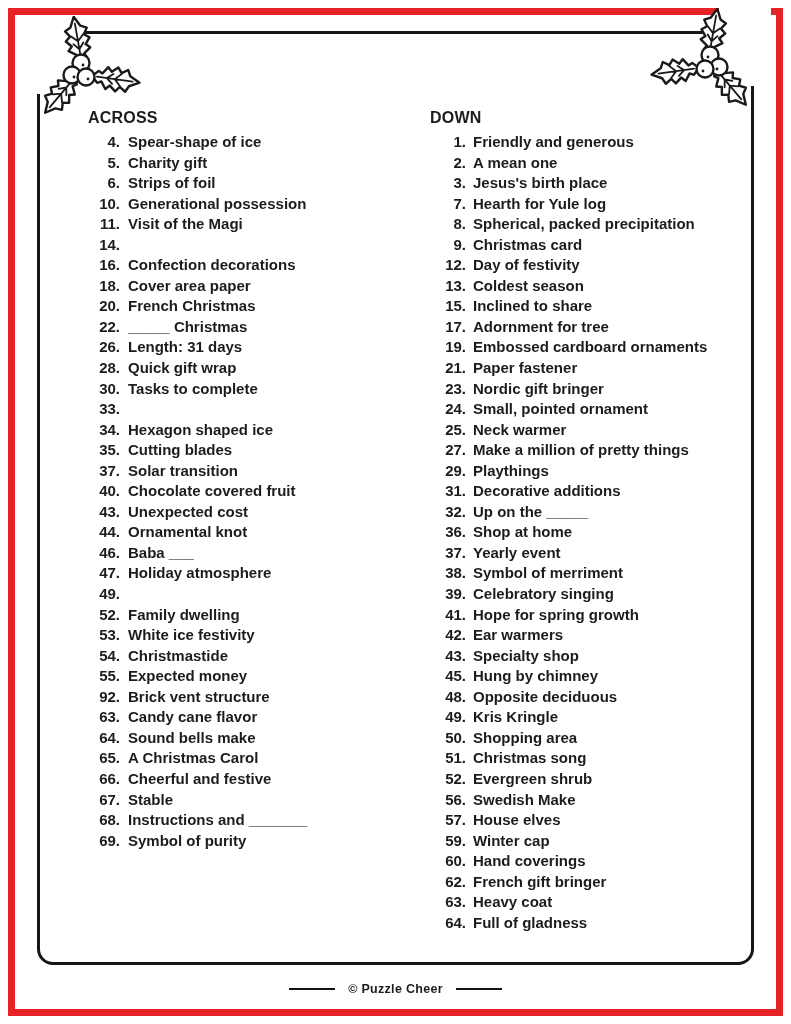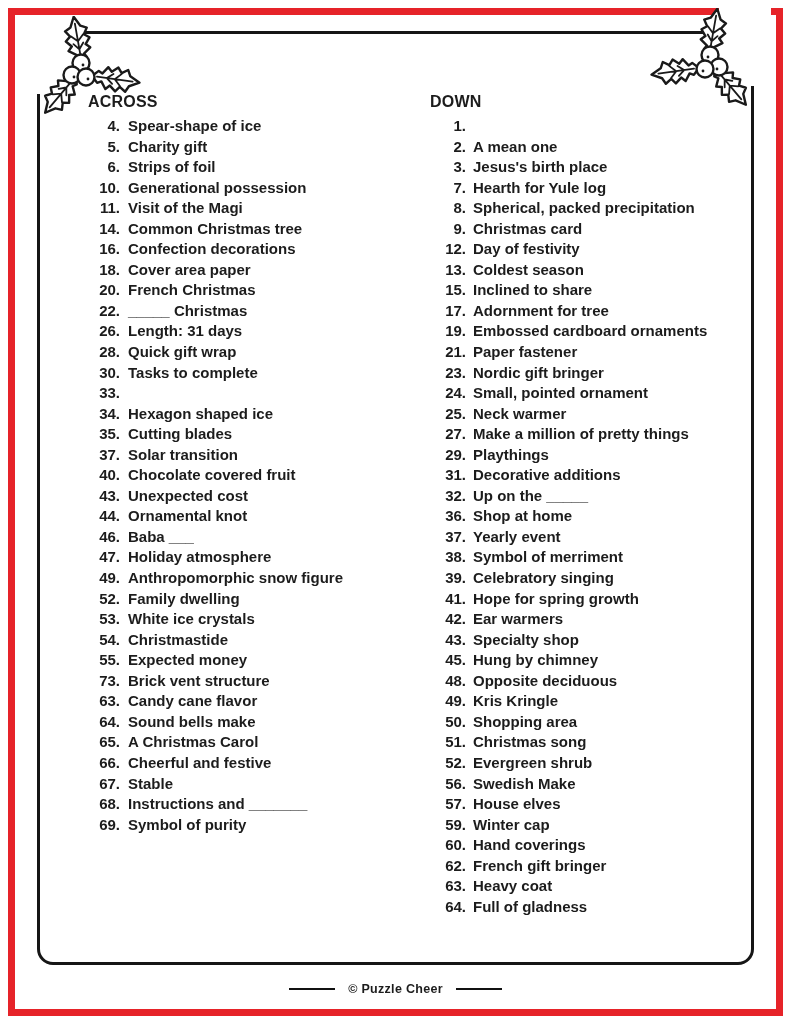--- a/index.html
+++ b/index.html
@@ -31,21 +31,21 @@
   .holly {
     position: absolute;
     width: 130px; height: 105px;
   }
   .holly-left  { left: 20px; top: 16px; }
   .holly-right { left: 641px; top: 8px; }
   .col { position: absolute; top: 94px; }
   .across-col { left: 88px;  width: 335px; }
   .down-col   { left: 430px; width: 335px; }
   .col h2 {
-    margin: 0 0 6px 0;
+    margin: 16px 0 6px 0;
     font-size: 16px;
     font-weight: 700;
     letter-spacing: 0.2px;
     line-height: 16px;
   }
   ol.clues { list-style: none; margin: 0; padding: 0; }
   ol.clues li {
     display: flex;
     align-items: baseline;
     font-size: 15px;
@@ -130,21 +130,20 @@
           <span class="clue">Generational possession</span>
         </li>
 
         <li>
           <span class="num">11.</span>
           <span class="clue">Visit of the Magi</span>
         </li>
 
         <li>
           <span class="num">14.</span>
-          <span class="clue">Common Christmas tree</span>
         </li>
 
         <li>
           <span class="num">16.</span>
           <span class="clue">Confection decorations</span>
         </li>
 
         <li>
           <span class="num">18.</span>
           <span class="clue">Cover area paper</span>
@@ -214,45 +213,44 @@
           <span class="clue">Baba ___</span>
         </li>
 
         <li>
           <span class="num">47.</span>
           <span class="clue">Holiday atmosphere</span>
         </li>
 
         <li>
           <span class="num">49.</span>
-          <span class="clue">Anthropomorphic snow figure</span>
         </li>
 
         <li>
           <span class="num">52.</span>
           <span class="clue">Family dwelling</span>
         </li>
 
         <li>
           <span class="num">53.</span>
-          <span class="clue">White ice crystals</span>
+          <span class="clue">White ice festivity</span>
         </li>
 
         <li>
           <span class="num">54.</span>
           <span class="clue">Christmastide</span>
         </li>
 
         <li>
           <span class="num">55.</span>
           <span class="clue">Expected money</span>
         </li>
 
         <li>
-          <span class="num">73.</span>
+          <span class="num">92.</span>
           <span class="clue">Brick vent structure</span>
         </li>
 
         <li>
           <span class="num">63.</span>
           <span class="clue">Candy cane flavor</span>
         </li>
 
         <li>
           <span class="num">64.</span>
@@ -285,20 +283,21 @@
         </li>
       </ol>
   </section>
 
   <section class="col down-col">
     <h2>DOWN</h2>
     <ol class="clues">
 
         <li>
           <span class="num">1.</span>
+          <span class="clue">Friendly and generous</span>
         </li>
 
         <li>
           <span class="num">2.</span>
           <span class="clue">A mean one</span>
         </li>
 
         <li>
           <span class="num">3.</span>
           <span class="clue">Jesus's birth place</span>

